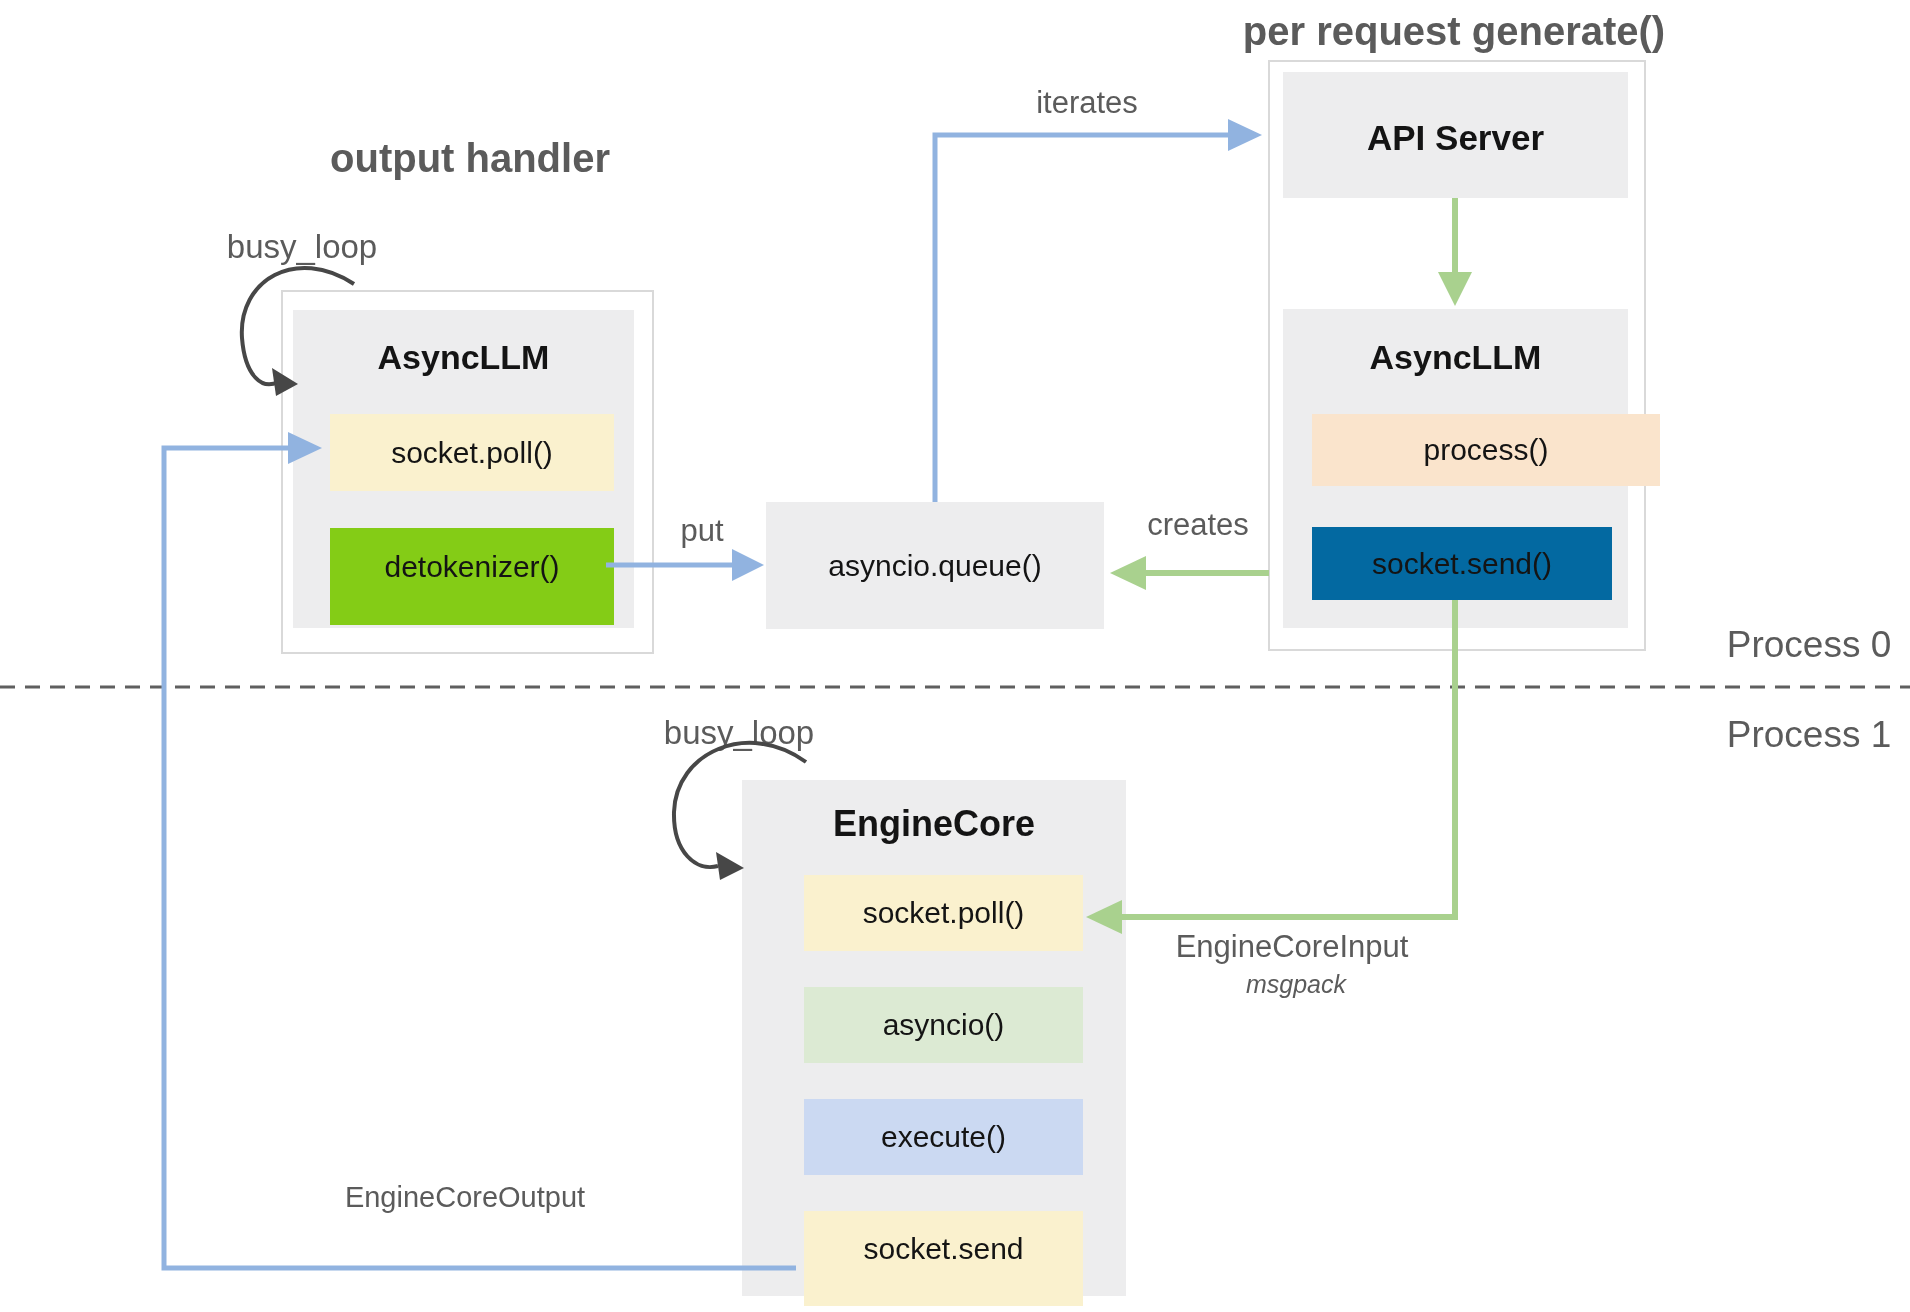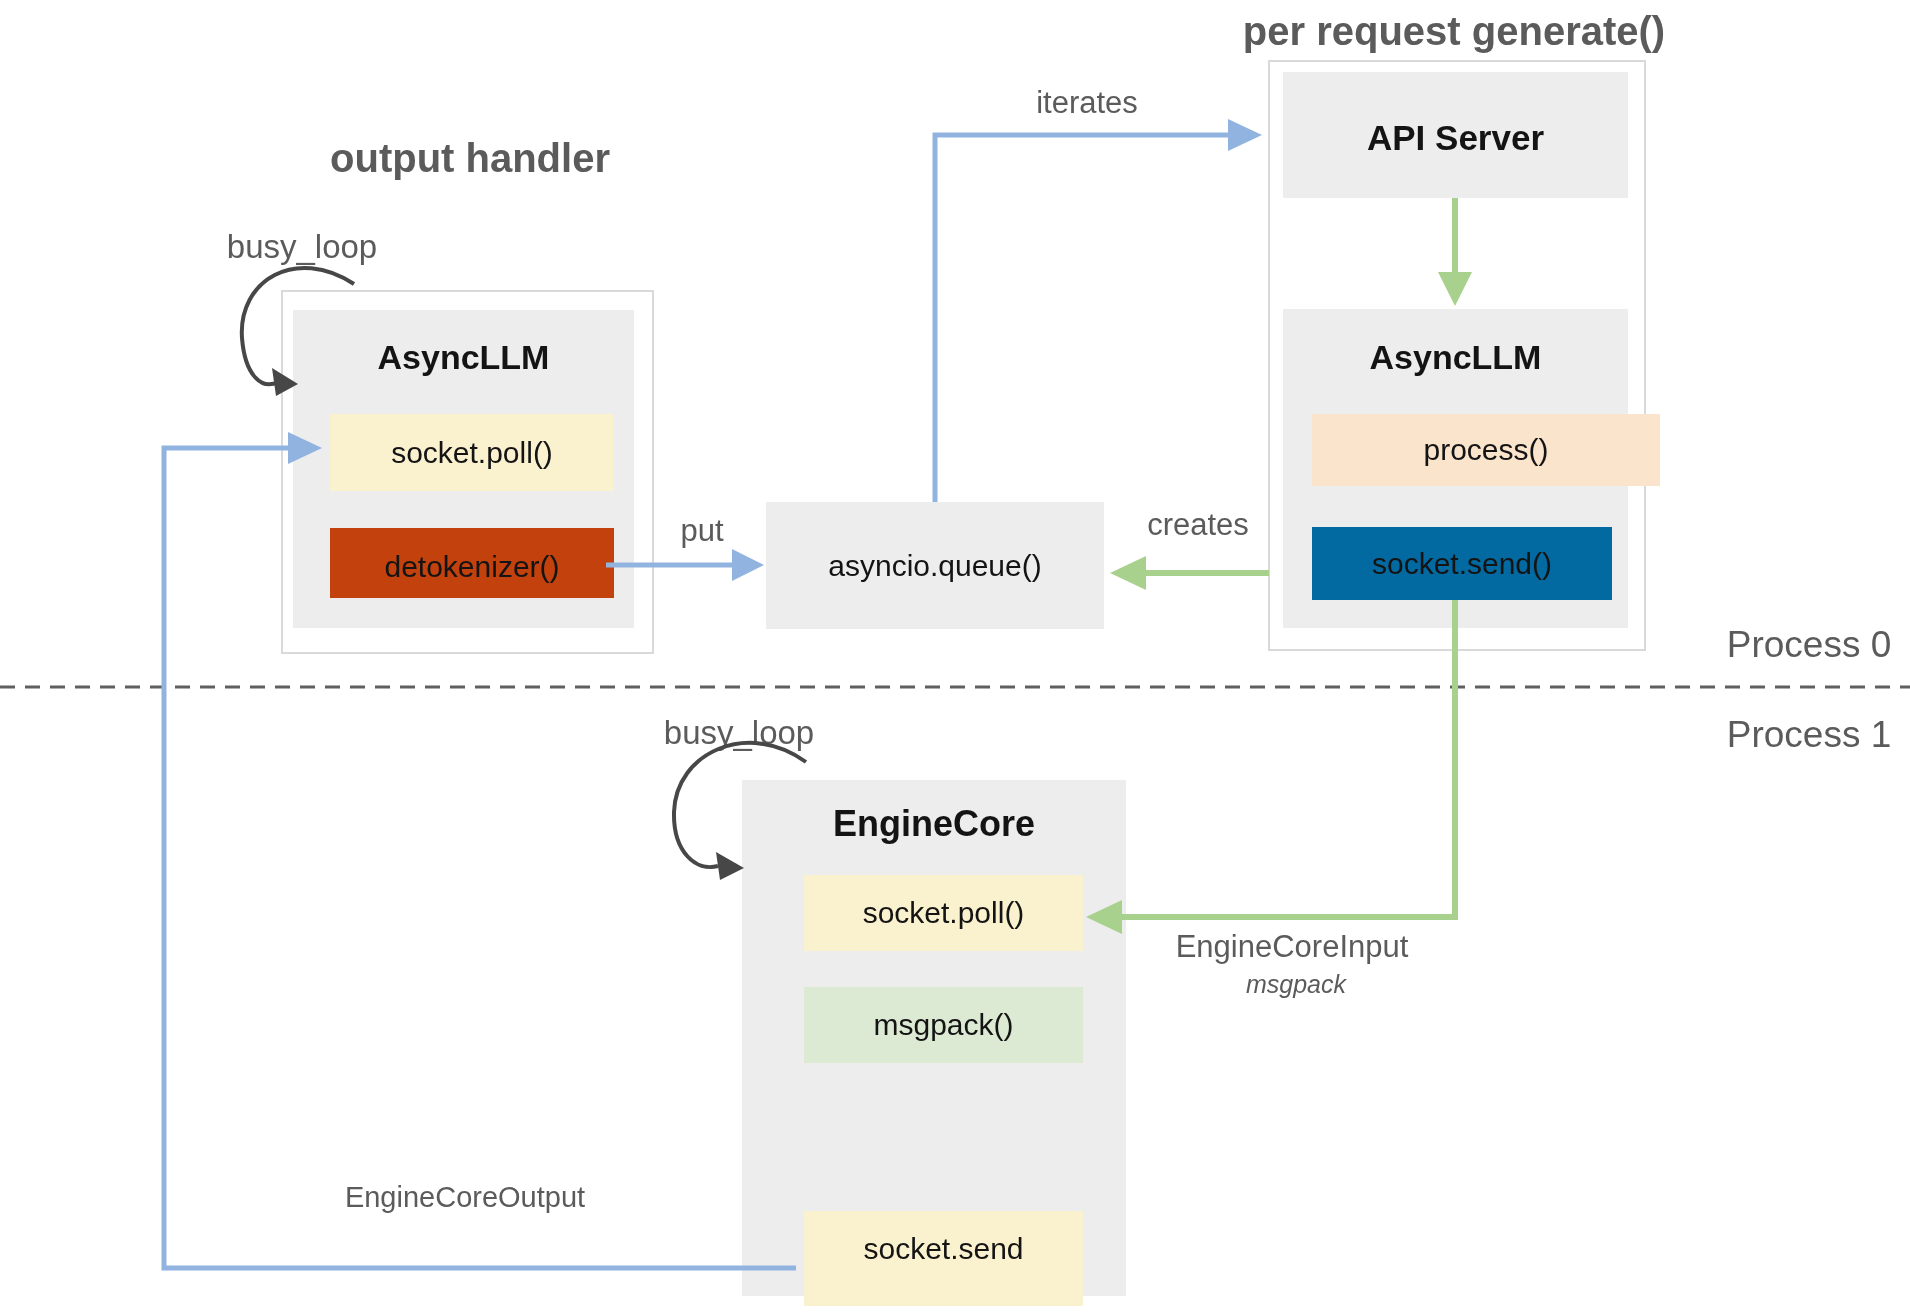--- a/index.html
+++ b/index.html
@@ -61,37 +61,38 @@
   <div class="center-label big-title" style="left:470px;top:158px;">output handler</div>
   <div class="center-label big-title" style="left:1454px;top:31px;">per request generate()</div>
 
   <div class="center-label busy-label" style="left:302px;top:247px;">busy_loop</div>
   <div class="center-label busy-label" style="left:739px;top:733px;">busy_loop</div>
 
   <div class="outer-box" style="left:281px;top:290px;width:373px;height:364px;"></div>
   <div class="gray-box" style="left: 293px; top: 310px; width: 341px; height: 318px; background-color: rgb(237, 237, 238);"></div>
   <div class="node-title" style="left:293px;top:338px;width:341px;font-size:34px;">AsyncLLM</div>
   <div class="method" style="left: 322px; top: 414px; width: 284px; height: 77px; line-height: 77px; background-color: rgb(250, 241, 206);">socket.poll()</div>
-  <div class="method" style="left: 322px; top: 528px; width: 284px; height: 70px; line-height: 77px; background-color: #c2410c;">detokenizer()</div>
+  <div class="method" style="left: 322px; top: 528px; width: 284px; height: 97px; line-height: 77px; background-color: #84cc16;">detokenizer()</div>
 
   <div class="gray-box" style="left: 766px; top: 502px; width: 338px; height: 127px; background-color: rgb(237, 237, 238);"></div>
   <div class="queue-text" style="left:766px;top:502px;width:338px;height:150px;line-height:127px;">asyncio.queue()</div>
 
   <div class="outer-box" style="left:1268px;top:60px;width:378px;height:591px;"></div>
   <div class="gray-box" style="left: 1283px; top: 72px; width: 345px; height: 126px; background-color: rgb(237, 237, 238);"></div>
   <div class="node-title" style="left:1283px;top:118px;width:345px;font-size:35px;">API Server</div>
   <div class="gray-box" style="left: 1283px; top: 309px; width: 345px; height: 319px; background-color: rgb(237, 237, 238);"></div>
   <div class="node-title" style="left:1283px;top:338px;width:345px;font-size:34px;">AsyncLLM</div>
   <div class="method" style="left: 1304px; top: 414px; width: 348px; height: 72px; line-height: 72px; background-color: rgb(250, 228, 204);">process()</div>
   <div class="method" style="left: 1304px; top: 527px; width: 300px; height: 73px; line-height: 73px; background-color: #0369a1;">socket.send()</div>
 
   <div class="gray-box" style="left: 742px; top: 780px; width: 384px; height: 516px; background-color: rgb(237, 237, 238);"></div>
   <div class="node-title" style="left:742px;top:803px;width:384px;font-size:36px;">EngineCore</div>
   <div class="method" style="left: 796px; top: 875px; width: 279px; height: 76px; line-height: 76px; background-color: rgb(250, 241, 206);">socket.poll()</div>
-  <div class="method" style="left: 796px; top: 987px; width: 279px; height: 76px; line-height: 76px; background-color: rgb(220, 234, 211);">msgpack()</div>
+  <div class="method" style="left: 796px; top: 987px; width: 279px; height: 76px; line-height: 76px; background-color: rgb(220, 234, 211);">asyncio()</div>
+  <div class="method" style="left: 796px; top: 1099px; width: 279px; height: 76px; line-height: 76px; background-color: rgb(203, 217, 242);">execute()</div>
   <div class="method" style="left: 796px; top: 1211px; width: 279px; height: 95px; line-height: 76px; background-color: rgb(250, 241, 206);">socket.send</div>
 
   <div class="center-label mid-label" style="left:702px;top:531px;">put</div>
   <div class="center-label mid-label" style="left:1198px;top:525px;text-align:center;">creates</div>
   <div class="center-label mid-label" style="left:1087px;top:103px;">iterates</div>
   <div class="center-label mid-label" style="left:1292px;top:947px;">EngineCoreInput</div>
   <div class="center-label italic-label" style="left:1296px;top:984px;">msgpack</div>
   <div class="center-label mid-label" style="left:465px;top:1197px;font-size:29px;">EngineCoreOutput</div>
   <div class="center-label proc-label" style="left:1809px;top:645px;">Process 0</div>
   <div class="center-label proc-label" style="left:1809px;top:735px;">Process 1</div>

